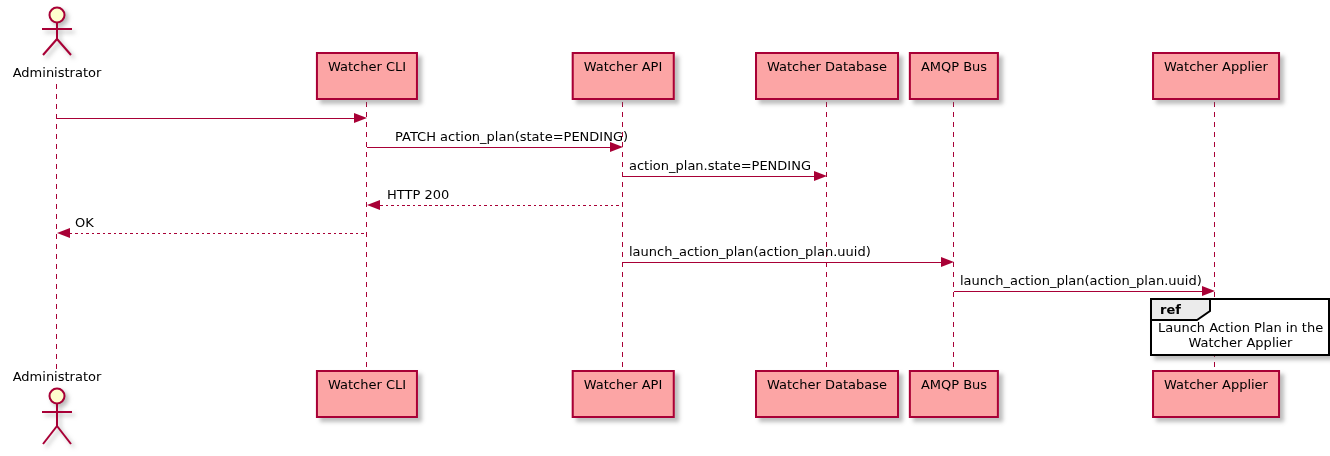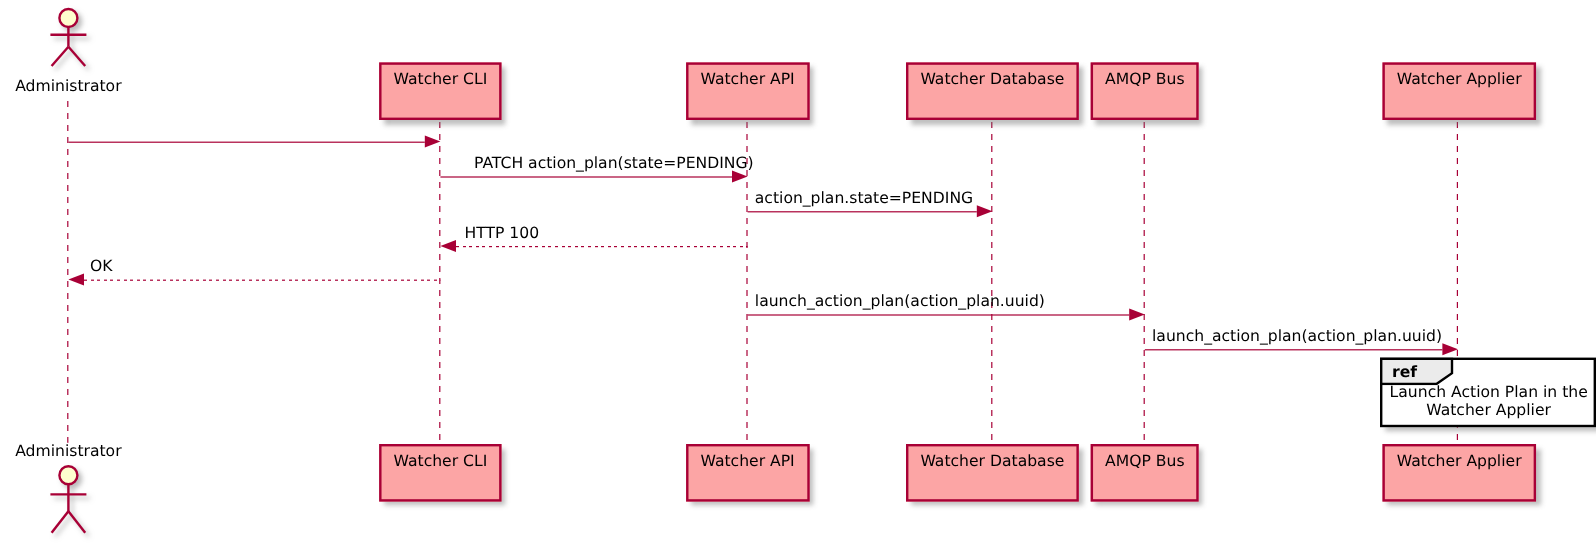--- a/index.html
+++ b/index.html
@@ -67,21 +67,21 @@
   <div class="ah ah-right" style="left:354px;top:113px;"></div>
 
   <div class="msg-label" style="left:395px;top:130px;">PATCH action_plan(state=PENDING)</div>
   <div class="msg-line solid" style="left:367px;top:147px;width:243px;"></div>
   <div class="ah ah-right" style="left:610px;top:142px;"></div>
 
   <div class="msg-label" style="left:629px;top:159px;">action_plan.state=PENDING</div>
   <div class="msg-line solid" style="left:623px;top:176px;width:191px;"></div>
   <div class="ah ah-right" style="left:814px;top:171px;"></div>
 
-  <div class="msg-label" style="left:387px;top:188px;">HTTP 100</div>
+  <div class="msg-label" style="left:387px;top:188px;">HTTP 200</div>
   <div class="msg-line dotted" style="left:380px;top:205px;width:243px;"></div>
   <div class="ah ah-left" style="left:367px;top:200px;"></div>
 
   <div class="msg-label" style="left:75px;top:216px;">OK</div>
   <div class="msg-line dotted" style="left:70px;top:233px;width:297px;"></div>
   <div class="ah ah-left" style="left:57px;top:228px;"></div>
 
   <div class="msg-label" style="left:629px;top:245px;">launch_action_plan(action_plan.uuid)</div>
   <div class="msg-line solid" style="left:623px;top:262px;width:318px;"></div>
   <div class="ah ah-right" style="left:941px;top:257px;"></div>

